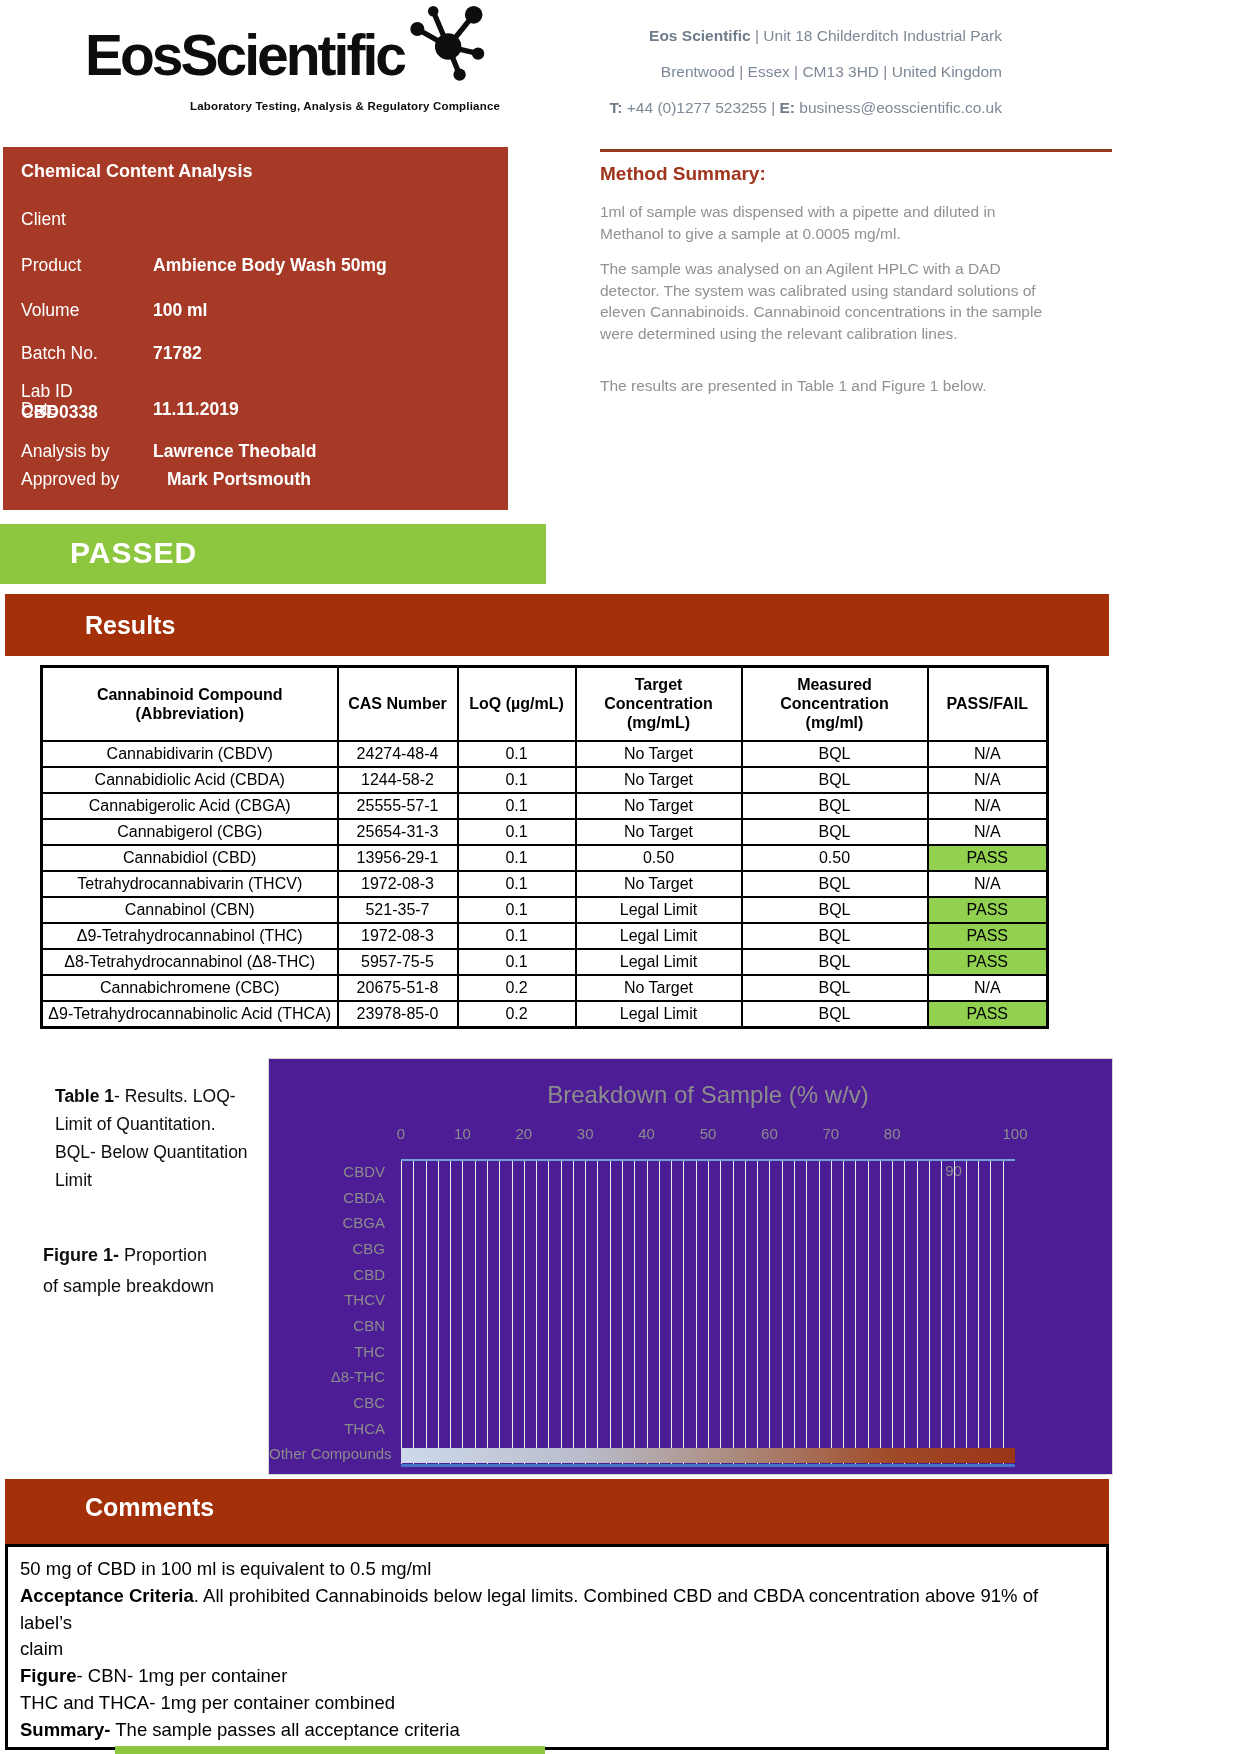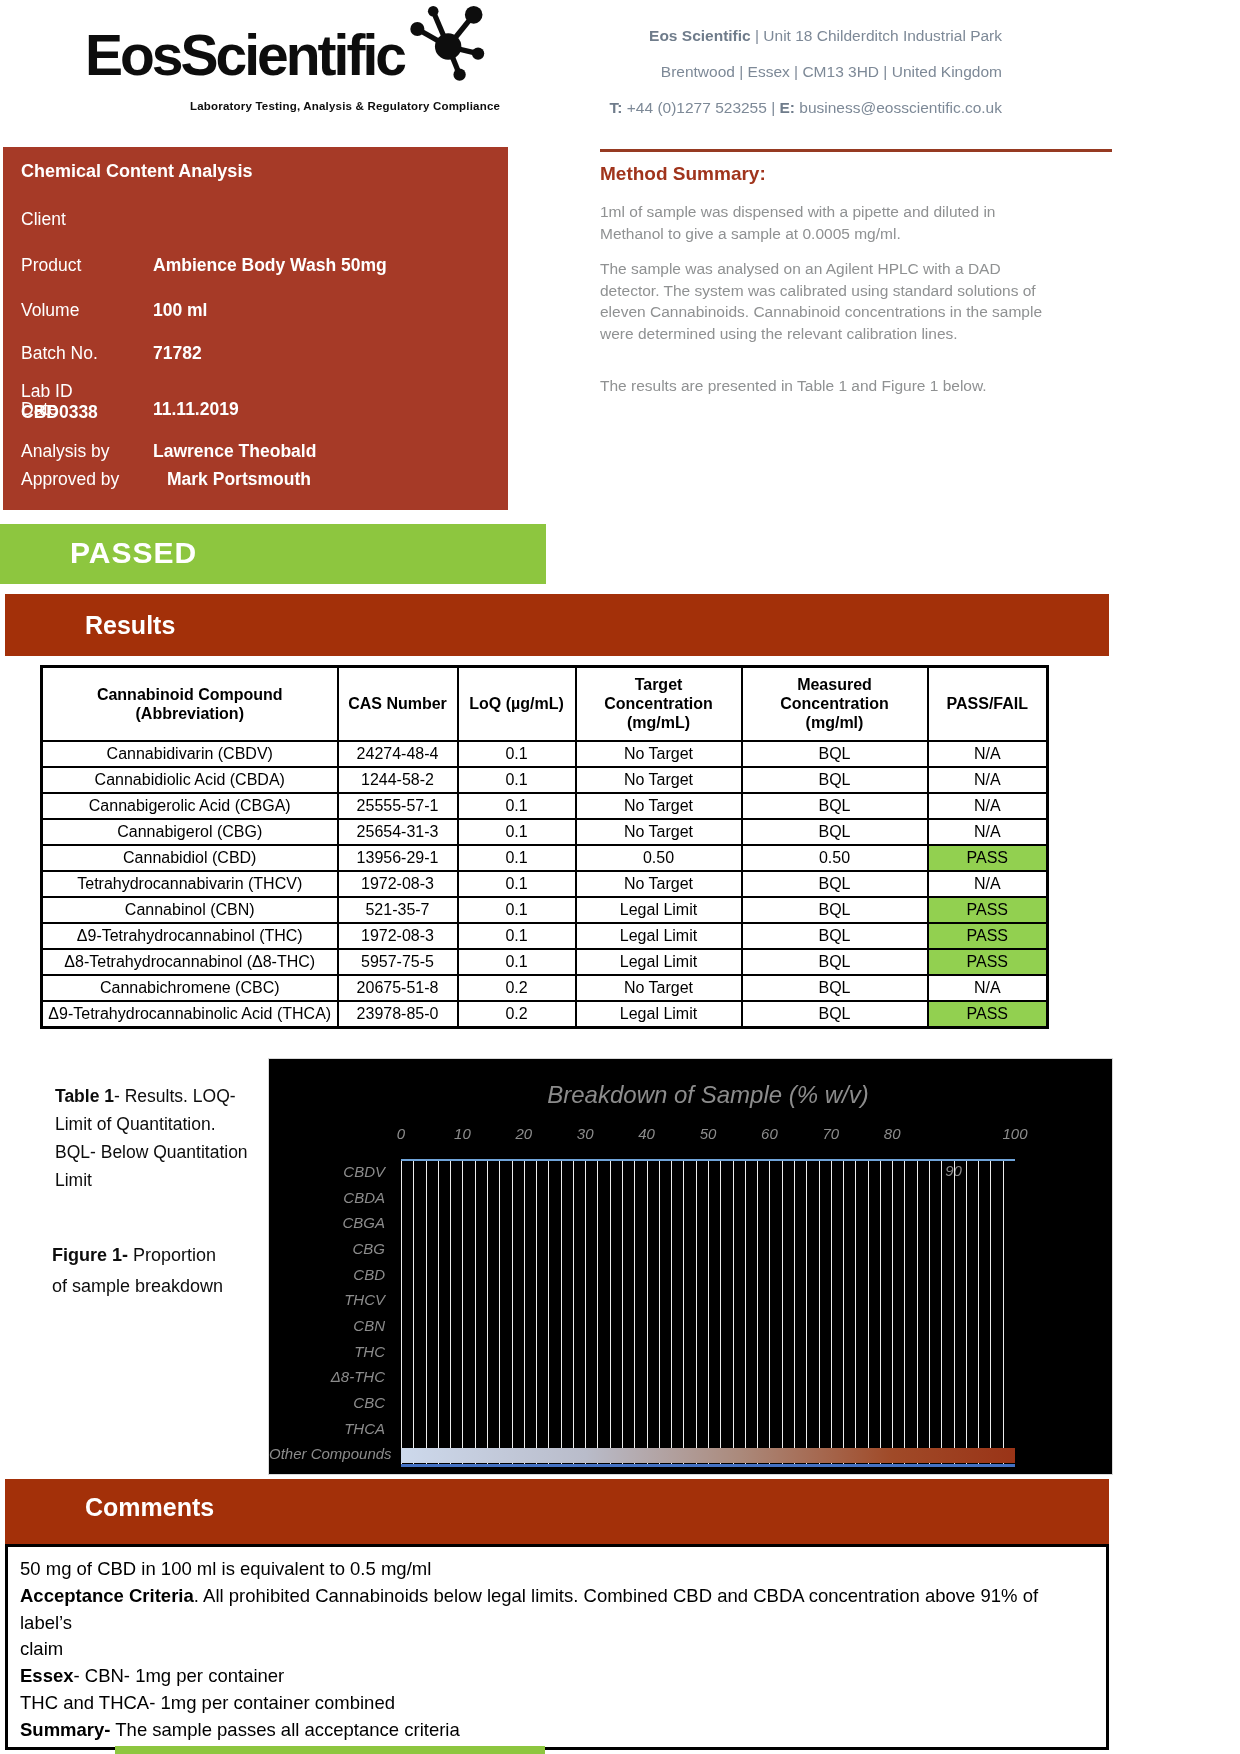--- a/index.html
+++ b/index.html
@@ -40,24 +40,24 @@
   .results-table { left:40px; top:665px; width:1006px; border-collapse:collapse; table-layout:fixed; }
   .results-table th, .results-table td { border:2px solid #000; text-align:center; color:#000; }
   .results-table { border:3px solid #000; }
   .results-table th { font-size:16px; font-weight:bold; padding:5px 2px; line-height:19px; white-space:pre-line; height:74px; }
   .results-table td { font-size:16px; padding:2px 4px; height:26px; line-height:20px; }
   td.pass { background:#92D050; }
 
   
   .cap { color:#0d0d0d; }
   .cap1 { left:55px; top:1082px; width:195px; font-size:17.5px; line-height:28px; }
-  .cap2 { left:52px; top:1240px; width:180px; font-size:18px; line-height:31px; }
-
-  
-  .chart-frame { left:268px; top:1058px; width:845px; height:417px; border:1px solid #d9d9d9; background:#000000;font-style:italic; }
+  .cap2 { left:43px; top:1240px; width:180px; font-size:18px; line-height:31px; }
+
+  
+  .chart-frame { left:268px; top:1058px; width:845px; height:417px; border:1px solid #d9d9d9; background:#4c1d95; }
   .chart-title { position:absolute; left:132px; top:22px; width:614px; text-align:center; font-size:24px; color:#8c8c8c; }
   .chart-ticks { position:absolute; left:132px; top:66px; width:614px; height:20px; font-size:15px; color:#8c8c8c; }
   .chart-ticks span { position:absolute; transform:translateX(-50%); }
   .chart-cats { position:absolute; left:0; top:100px; width:125px; height:308px; }
   .chart-cat { height:25.66px; line-height:25.66px; text-align:right; padding-right:9px; font-size:15px; color:#8c8c8c; white-space:nowrap; }
   .chart-plot { position:absolute; left:132px; top:100px; width:614px; height:308px;
     border-top:2px solid #6fa3d8; border-bottom:3px solid #4472C4;
     background:repeating-linear-gradient(to right, #ececec 0 1px, transparent 1px 12.28px); }
   .chart-bar-row { position:relative; height:25.66px; }
   .chart-bar { position:absolute; top:5px; height:15px;
@@ -305,20 +305,20 @@
           <div class="chart-bar" style="width: 99.95%;"></div>
         </div>
       </div>
   </div>
 
   <div class="abs section-banner comments-banner">Comments</div>
   <div class="abs comments-box">
       <div>50 mg of CBD in 100 ml is equivalent to 0.5 mg/ml</div>
       <div><b>Acceptance Criteria</b>. All prohibited Cannabinoids below legal limits. Combined CBD and CBDA concentration above 91% of label’s</div>
       <div>claim</div>
-      <div><b>Essex</b>- CBN- 1mg per container</div>
+      <div><b>Figure</b>- CBN- 1mg per container</div>
       <div>THC and THCA- 1mg per container combined</div>
       <div><b>Summary-</b> The sample passes all acceptance criteria</div>
     </div>
 
   <div class="abs bottom-green-bar"></div>
 
 </div>
 
 </body></html>

